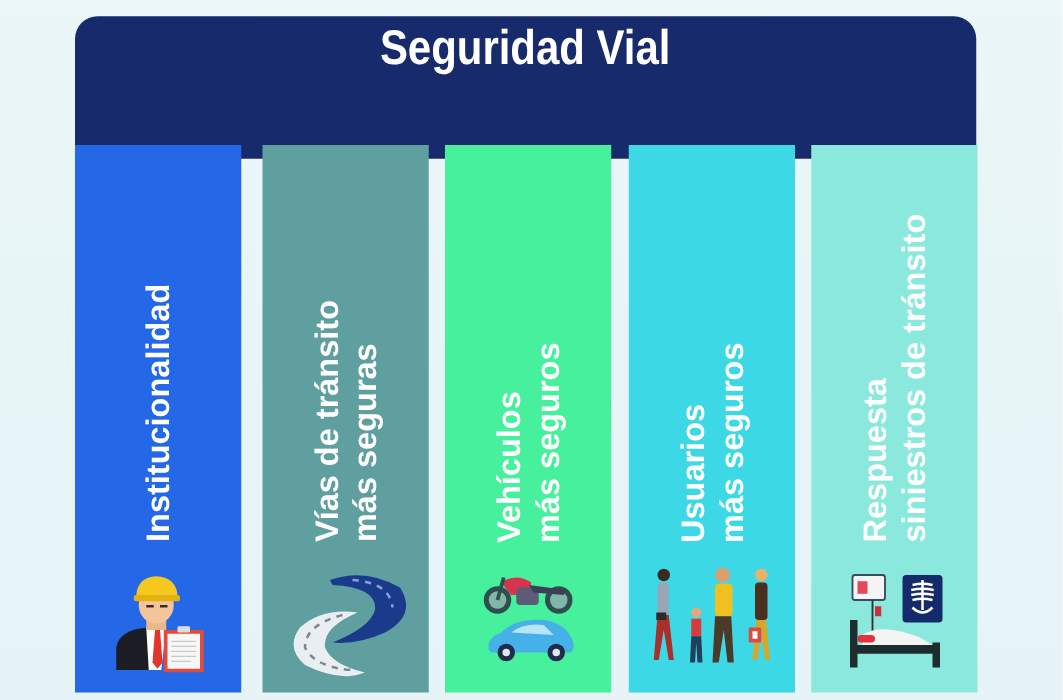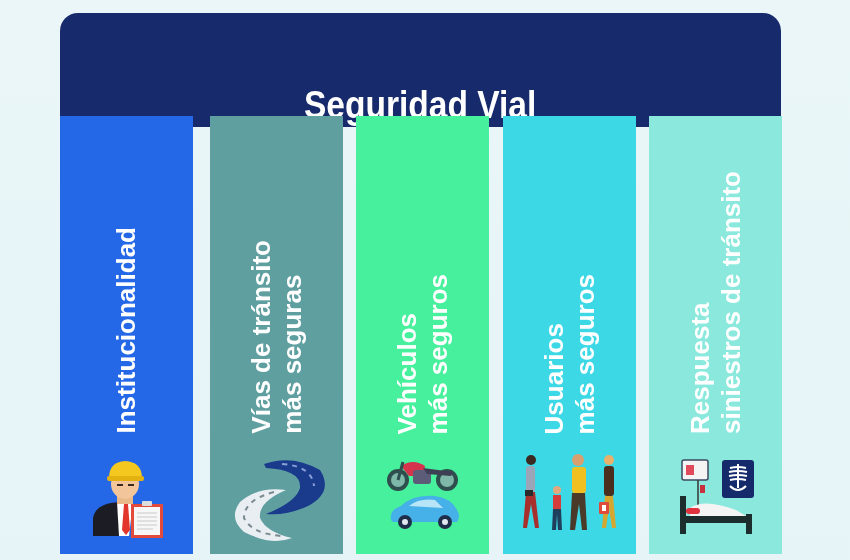--- a/index.html
+++ b/index.html
@@ -4,21 +4,21 @@
 <style>
   html, body { margin:0; padding:0; }
   body {
     width:850px; height:560px; overflow:hidden; position:relative;
     background: linear-gradient(180deg, #eaf6f8 0%, #e6f4f7 100%);
     font-family: "Liberation Sans", sans-serif;
   }
   .header {
     position:absolute; left:60px; top:13px; width:721px; height:114px;
     background:#172a6b; border-radius:18px 18px 0 0;
-    display:flex; align-items:flex-end; justify-content:center;
+    display:flex; align-items:flex-start; justify-content:center;
   }
   .header-title {
     color:#ffffff; font-weight:bold; font-size:39px;
     transform: scaleX(0.86); letter-spacing:0px; margin-top:4px;
   }
   .col {
     position:absolute; top:116px; height:438px; width:133px;
   }
   .label-wrap {
     position:absolute; left:0; right:0; top:20px; bottom:120px;

